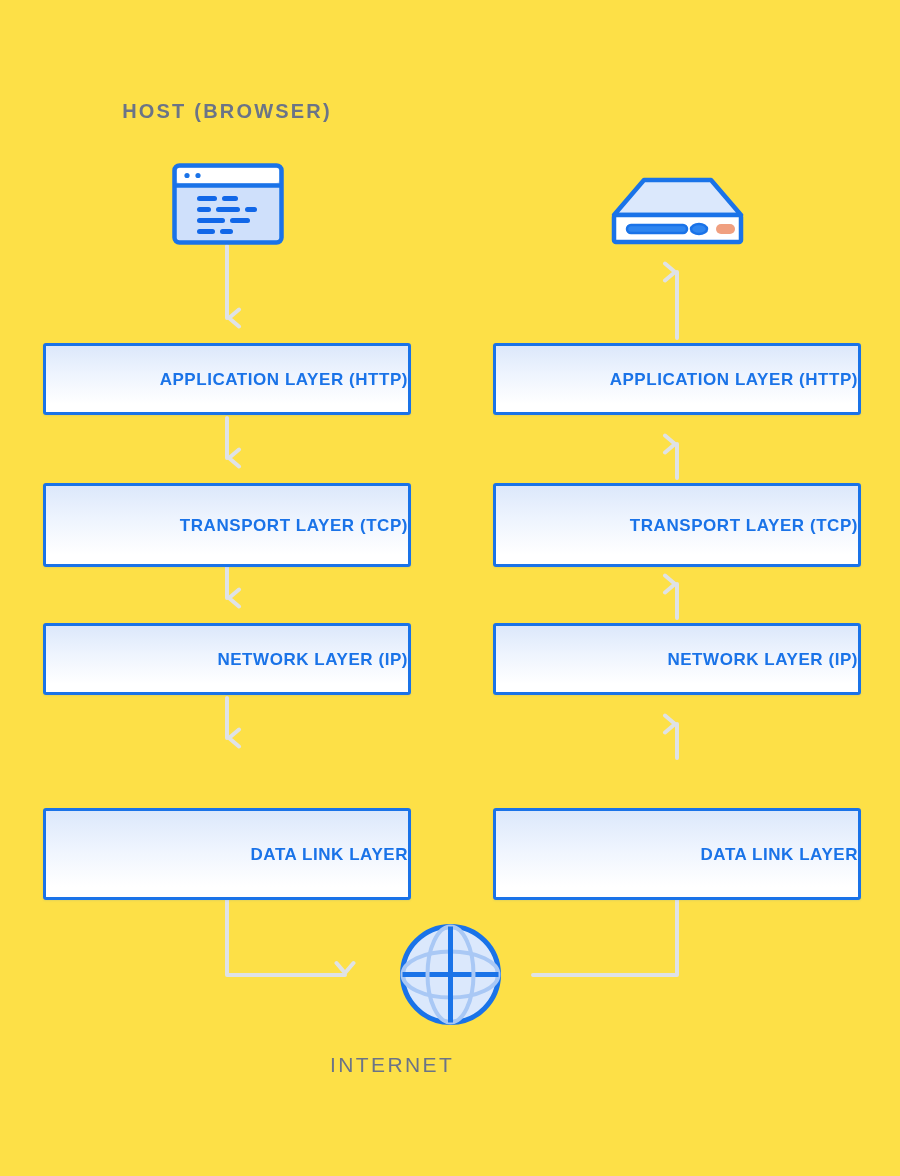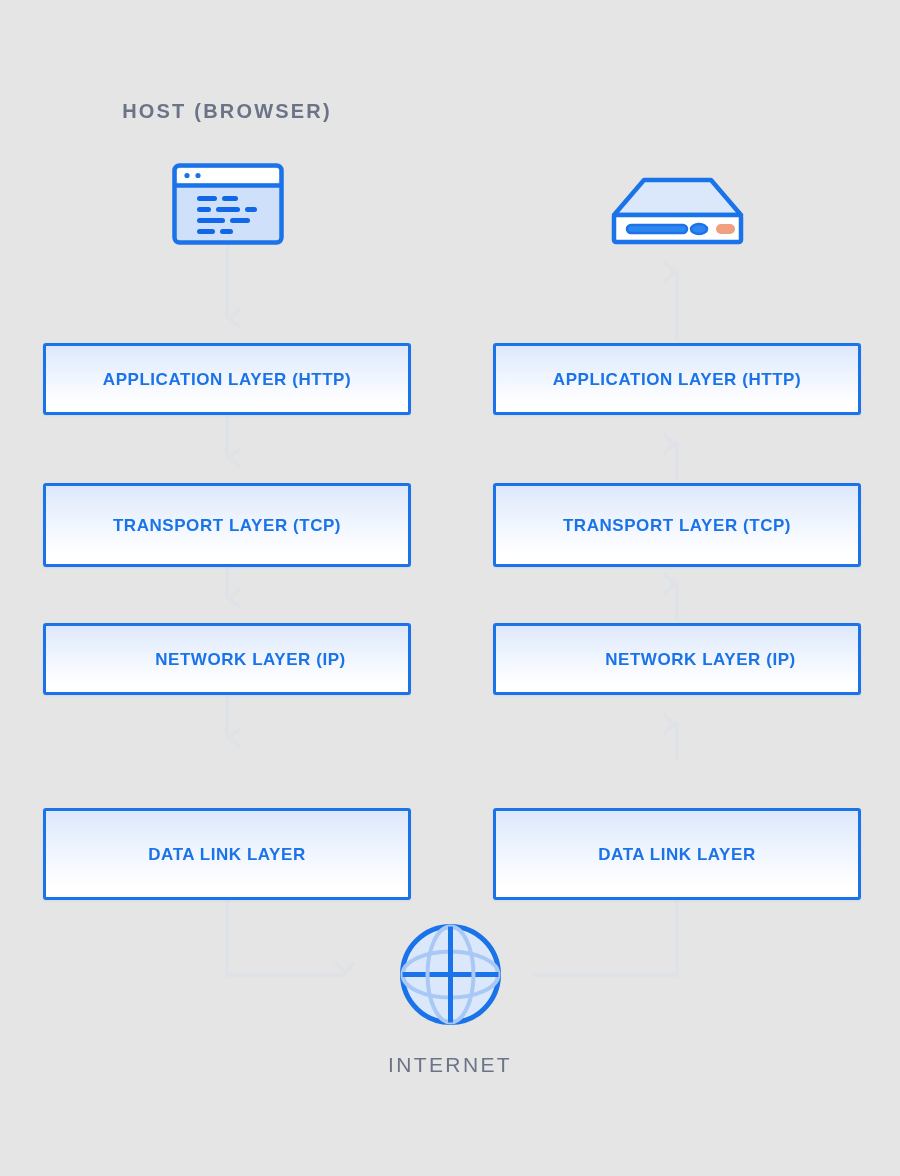--- a/index.html
+++ b/index.html
@@ -9,21 +9,21 @@
     background: #ffffff;
   }
   body {
     font-family: "Liberation Sans", sans-serif;
     -webkit-font-smoothing: antialiased;
   }
   #stage {
     position: relative;
     width: 900px;
     height: 1176px;
-    background: #e5e5e5;
+    background: #fde047;
     overflow: hidden;
   }
 
   
   .col-heading {
     position: absolute;
     text-align: center;
     font-size: 20px;
     font-weight: 700;
     letter-spacing: 2.2px;
@@ -35,21 +35,21 @@
 
   
   .layer-box {
     position: absolute;
     box-sizing: border-box;
     border: 3px solid #1a73e8;
     border-radius: 3px;
     background: linear-gradient(to bottom, #dce8fb 0%, #eef4fe 42%, #ffffff 88%);
     display: flex;
     align-items: center;
-    justify-content: center;
+    justify-content: flex-end;
     box-shadow: 0 1px 2px rgba(26,115,232,0.10);
   }
   .layer-box .layer-label {
     font-size: 17px;
     font-weight: 700;
     letter-spacing: 0.55px;
     color: #1a73e8;
     white-space: nowrap;
     line-height: 1;
   }
@@ -79,21 +79,21 @@
     width: 900px; height: 1176px;
     pointer-events: none;
   }
 
   
   #internet-label {
     position: absolute;
     left: 330px;
     top: 1053px;
     width: 240px;
-    text-align: center;
+    text-align: left;
     font-size: 21px;
     font-weight: 400;
     letter-spacing: 2.4px;
     color: #6b7487;
     white-space: nowrap;
   }
 </style>
 </head>
 <body>
 

